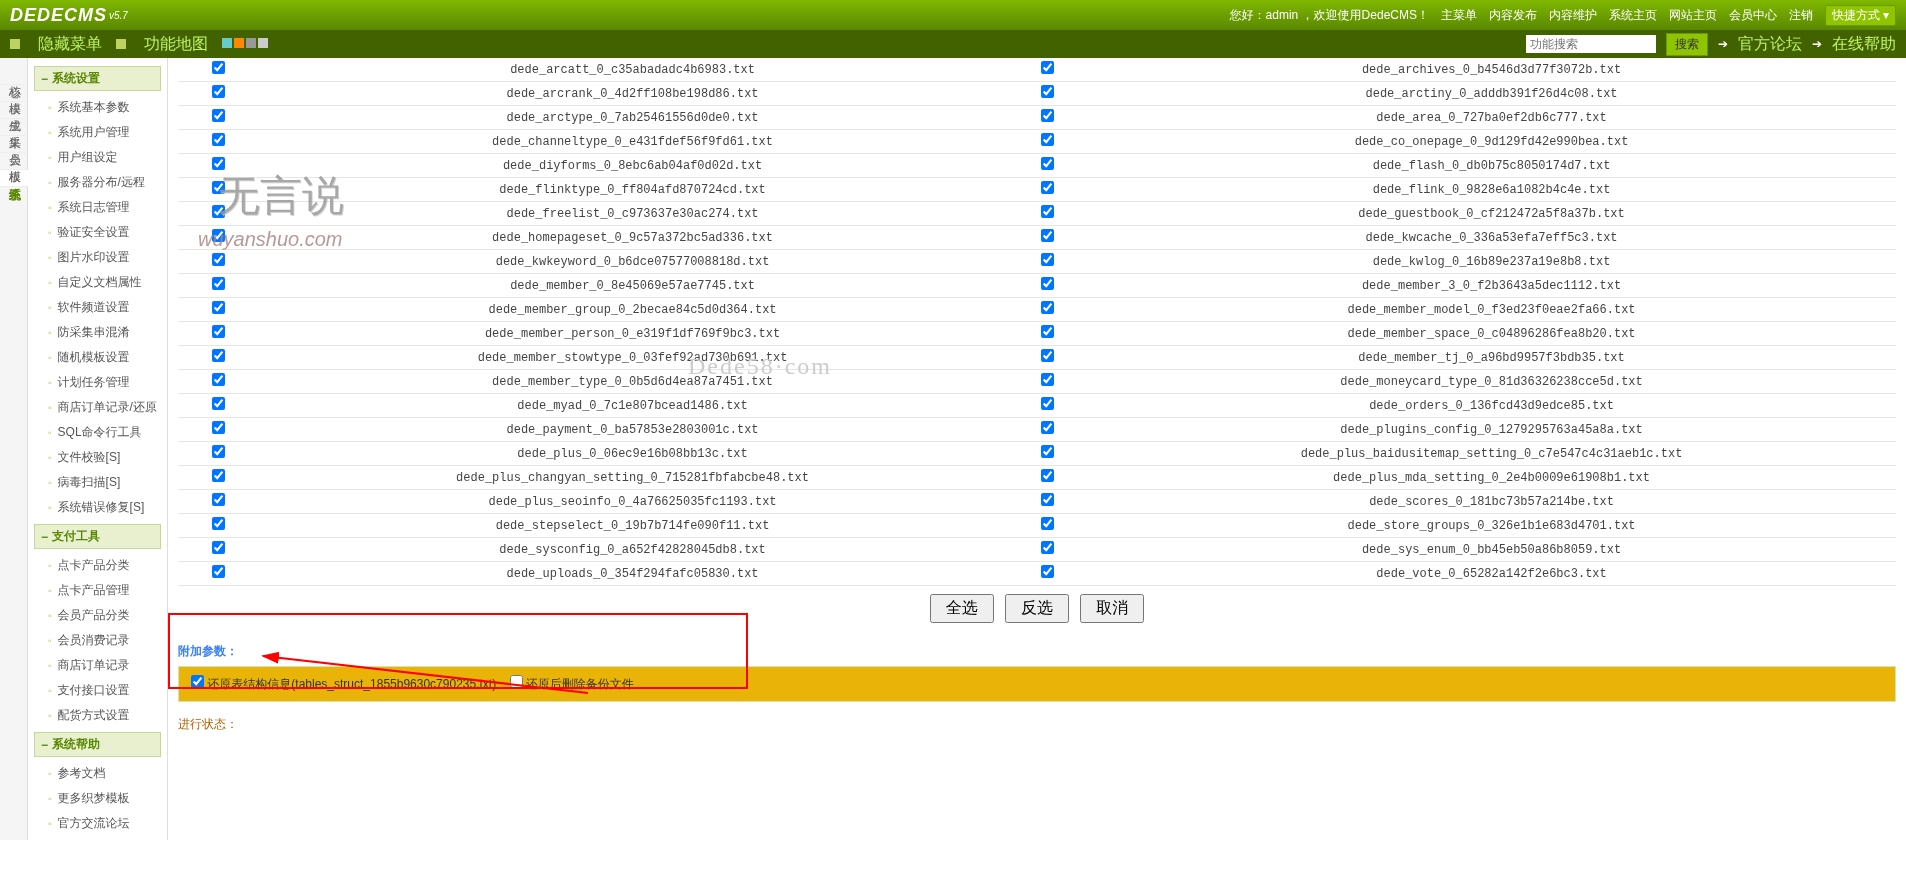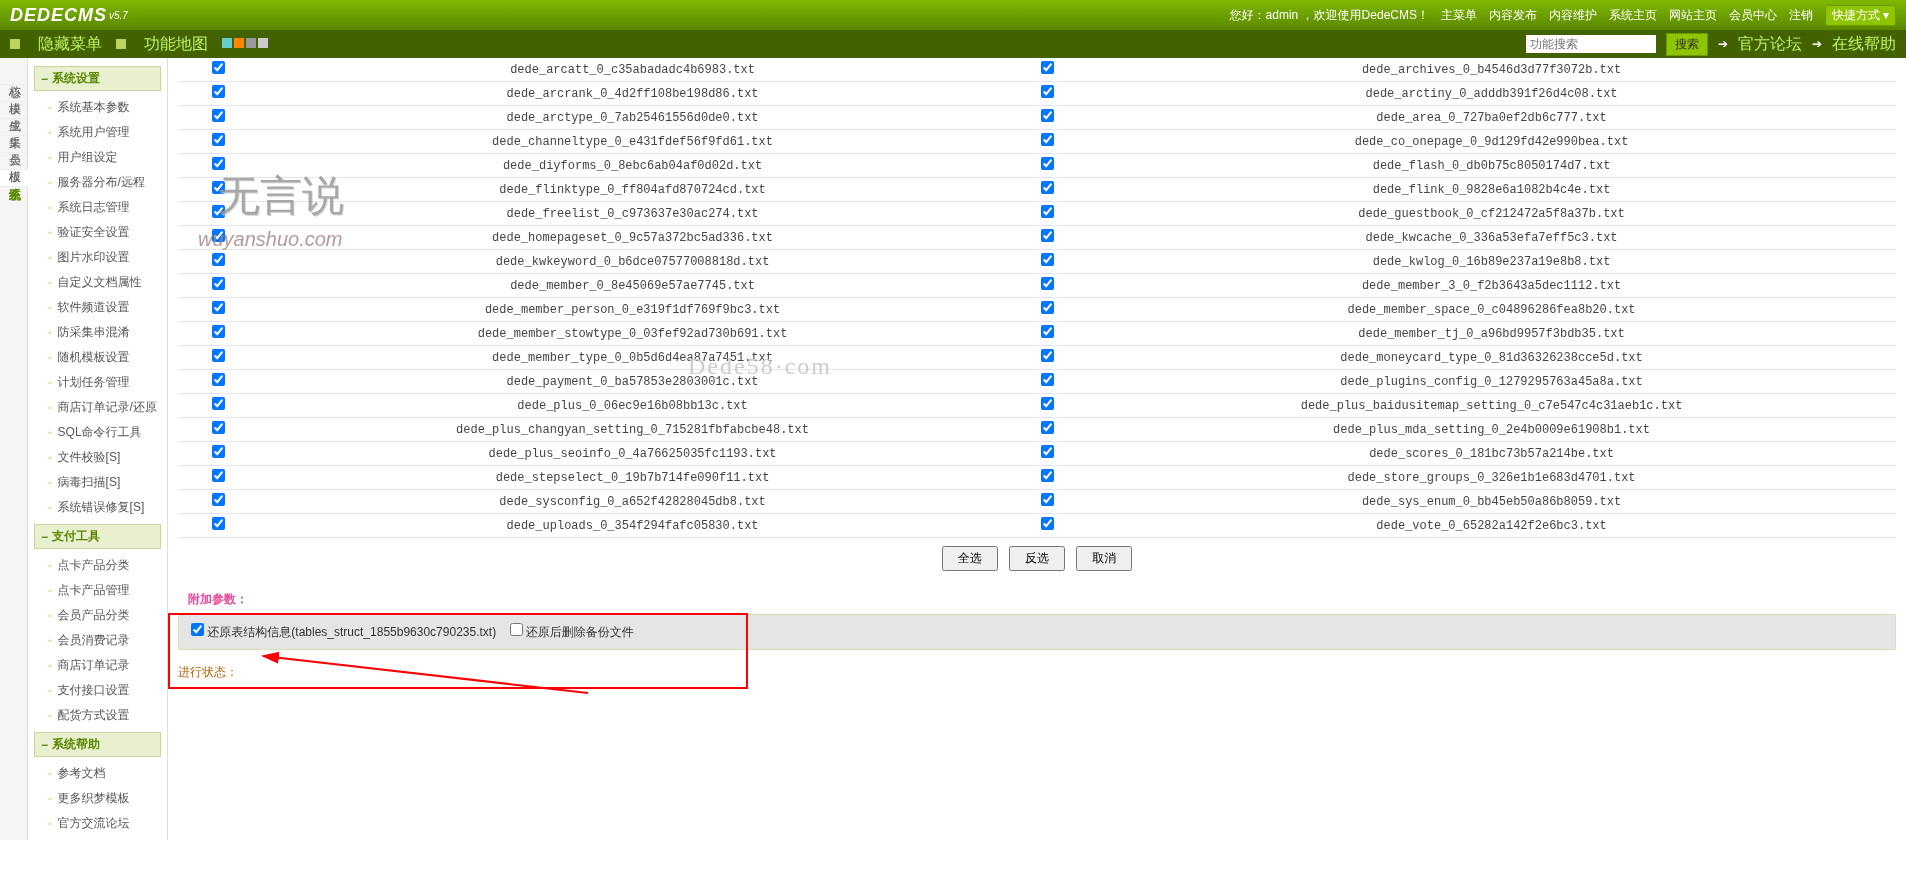--- a/index.html
+++ b/index.html
@@ -22,23 +22,23 @@
 .left-nav .active{background:#fff;color:#5a8700;font-weight:bold}
 .side-menu{width:140px;border-right:1px solid #ddd;padding:4px 0}
 .menu-group-hdr{background:#e8f0d0;border:1px solid #c5d89a;margin:4px 6px;padding:3px 6px;color:#5a8700;font-weight:bold;display:flex;align-items:center;gap:4px}
 .menu-item{padding:4px 6px 4px 20px;color:#555;cursor:pointer;display:flex;align-items:center;gap:6px}
 .bullet{color:#8fc400;font-size:10px}
 .main{flex:1;padding:0 10px 20px 10px;position:relative}
 table{width:100%;border-collapse:collapse}
 td{border-bottom:1px solid #e5e5e5;padding:3px 4px;font-family:"Courier New",monospace;font-size:12px;color:#444;text-align:center}
 td.chk{width:80px}
 .btn-row{text-align:center;padding:8px 0}
-.btn-row button{padding:2px 14px;margin:0 4px;font-size:12px;cursor:pointer}
-.param-hdr{color:#ec4899;font-weight:bold;margin:12px 0 6px 10px}
-.param-box1{background:#e5e5e5;border:1px solid #d5e3b3;padding:8px 12px;margin-bottom:6px}
+.btn-row button{padding:2px 14px;margin:0 4px;font-size:16px;cursor:pointer}
+.param-hdr{color:#3b82f6;font-weight:bold;margin:12px 0 6px 0}
+.param-box1{background:#eab308;border:1px solid #d5e3b3;padding:8px 12px;margin-bottom:6px}
 .param-box2{background:#f2f7e3;border:1px solid #d5e3b3;padding:10px 12px}
 .start-btn{background:#fff;border:1px solid #bbb;padding:3px 14px;font-size:12px;cursor:pointer}
 .state-hdr{color:#b06000;font-weight:normal;margin:14px 0 6px 0}
 .wm1{position:absolute;top:110px;left:50px;font-size:42px;font-family:"KaiTi",serif;color:#999;text-shadow:1px 1px 0 #ccc;pointer-events:none;opacity:.85}
 .wm2{position:absolute;top:170px;left:30px;font-size:20px;font-style:italic;color:#a88;pointer-events:none;opacity:.85}
 .wm3{position:absolute;top:295px;left:520px;font-size:24px;font-family:Verdana;color:#ccc;letter-spacing:2px;pointer-events:none}
 .redbox{position:absolute;border:2px solid red;pointer-events:none}
 .red-arrow{position:absolute;pointer-events:none}
 .sq-icons span{display:inline-block;width:10px;height:10px;margin-right:2px}
 </style>
@@ -284,35 +284,47 @@
             <td>dede_kwlog_0_16b89e237a19e8b8.txt</td>
           </tr>
           <tr>
             <td class="chk"><input type="checkbox" checked="" style=""></td>
             <td>dede_member_0_8e45069e57ae7745.txt</td>
             <td class="chk"><input type="checkbox" checked="" style=""></td>
             <td>dede_member_3_0_f2b3643a5dec1112.txt</td>
           </tr>
           <tr>
             <td class="chk"><input type="checkbox" checked="" style=""></td>
+            <td>dede_member_group_0_2becae84c5d0d364.txt</td>
+            <td class="chk"><input type="checkbox" checked="" style=""></td>
+            <td>dede_member_model_0_f3ed23f0eae2fa66.txt</td>
+          </tr>
+          <tr>
+            <td class="chk"><input type="checkbox" checked="" style=""></td>
             <td>dede_member_person_0_e319f1df769f9bc3.txt</td>
             <td class="chk"><input type="checkbox" checked="" style=""></td>
             <td>dede_member_space_0_c04896286fea8b20.txt</td>
           </tr>
           <tr>
             <td class="chk"><input type="checkbox" checked="" style=""></td>
             <td>dede_member_stowtype_0_03fef92ad730b691.txt</td>
             <td class="chk"><input type="checkbox" checked="" style=""></td>
             <td>dede_member_tj_0_a96bd9957f3bdb35.txt</td>
           </tr>
           <tr>
             <td class="chk"><input type="checkbox" checked="" style=""></td>
             <td>dede_member_type_0_0b5d6d4ea87a7451.txt</td>
             <td class="chk"><input type="checkbox" checked="" style=""></td>
             <td>dede_moneycard_type_0_81d36326238cce5d.txt</td>
+          </tr>
+          <tr>
+            <td class="chk"><input type="checkbox" checked="" style=""></td>
+            <td>dede_myad_0_7c1e807bcead1486.txt</td>
+            <td class="chk"><input type="checkbox" checked="" style=""></td>
+            <td>dede_orders_0_136fcd43d9edce85.txt</td>
           </tr>
           <tr>
             <td class="chk"><input type="checkbox" checked="" style=""></td>
             <td>dede_payment_0_ba57853e2803001c.txt</td>
             <td class="chk"><input type="checkbox" checked="" style=""></td>
             <td>dede_plugins_config_0_1279295763a45a8a.txt</td>
           </tr>
           <tr>
             <td class="chk"><input type="checkbox" checked="" style=""></td>
             <td>dede_plus_0_06ec9e16b08bb13c.txt</td>

